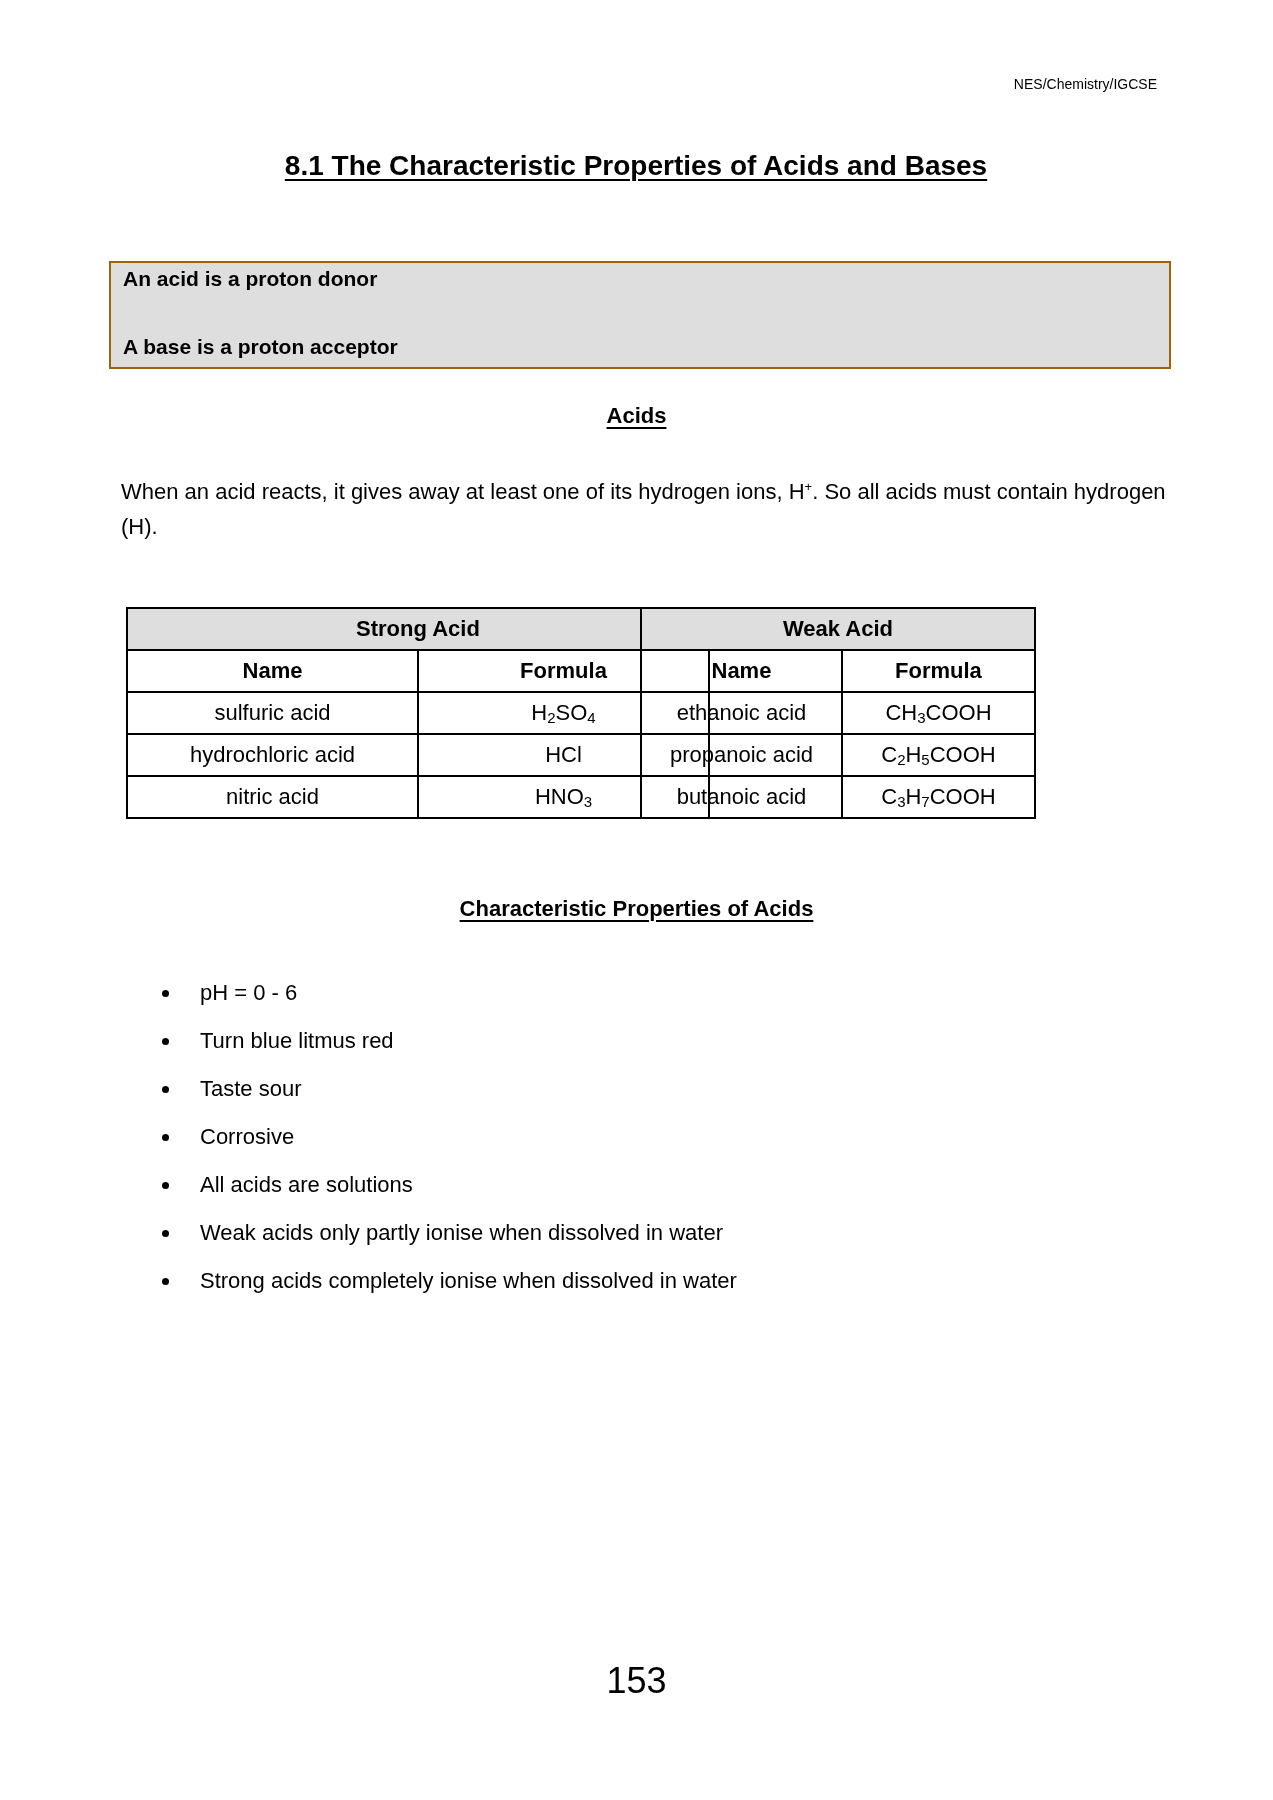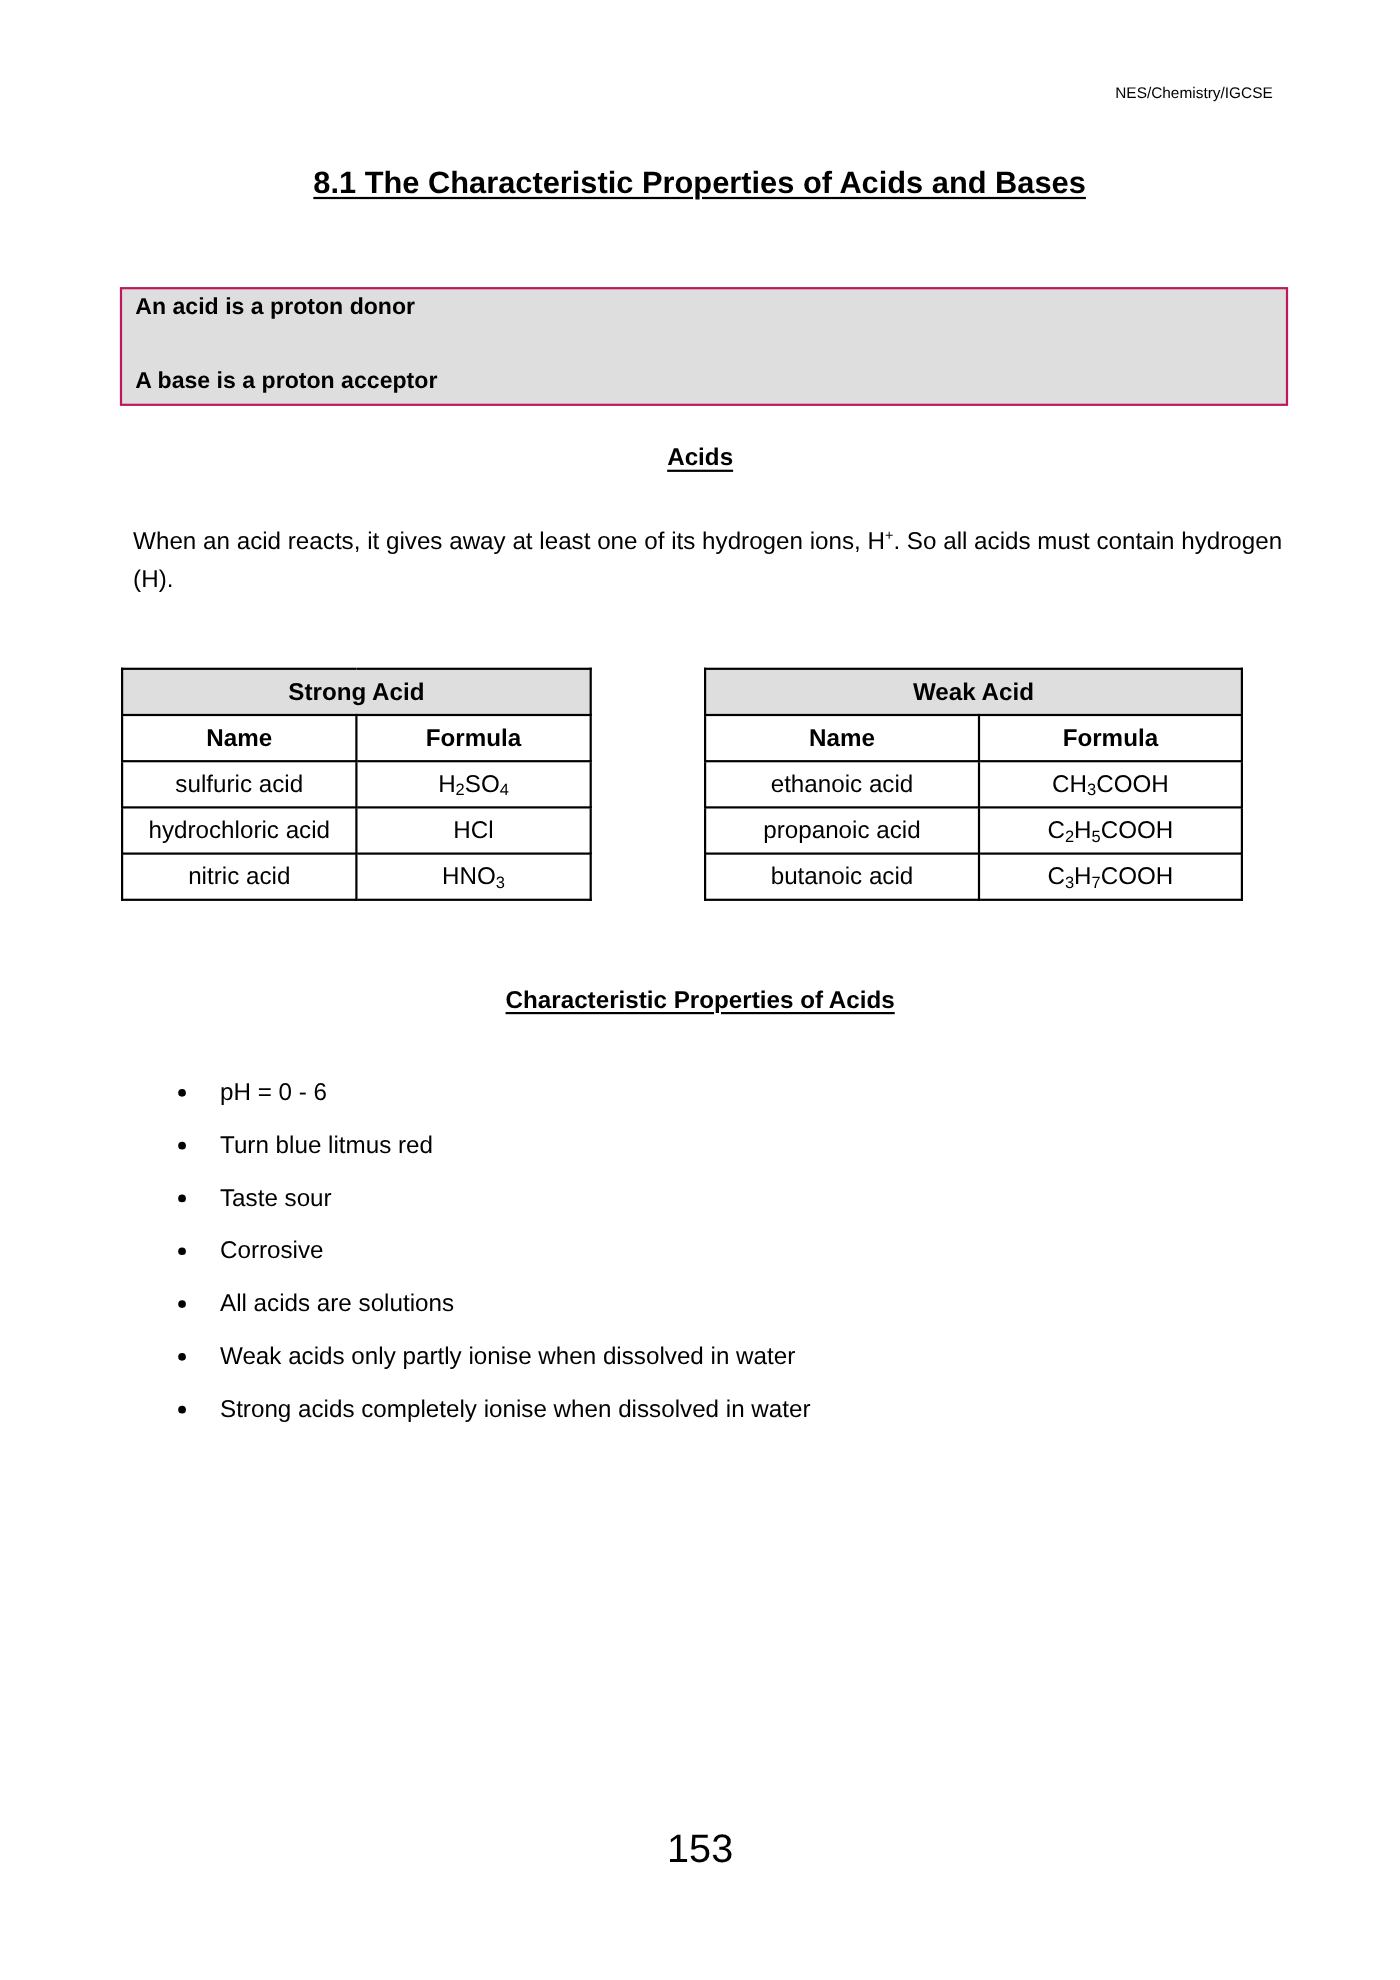--- a/index.html
+++ b/index.html
@@ -4,21 +4,21 @@
 <style>
   html, body { margin: 0; padding: 0; background: #ffffff; }
   body { width: 1273px; height: 1800px; position: relative; overflow: hidden;
          font-family: "Liberation Sans", sans-serif; color: #000; }
   .abs { position: absolute; }
   .header { top: 76px; right: 116px; font-size: 14px; }
   .title { top: 150px; left: 0; width: 1272px; text-align: center;
            font-size: 28px; font-weight: bold; }
   .title span, .sub span { text-decoration: underline; text-underline-offset: 4px; text-decoration-thickness: 2px; }
   .defbox { top: 261px; left: 109px; width: 1058px; height: 104px;
-            border: 2px solid #be185d; background: #dedede; }
+            border: 2px solid #a16207; background: #dedede; }
   .defbox div { position: absolute; left: 12px; font-size: 21px; font-weight: bold; }
   .sub { left: 0; width: 1273px; text-align: center; font-size: 22px; font-weight: bold; }
   .para { left: 121px; top: 469px; width: 1060px; font-size: 22px; line-height: 35px; }
   .para sup { font-size: 13px; }
   table { border-collapse: collapse; position: absolute; top: 607px; }
   td, th { border: 2px solid #000; height: 40px; text-align: center;
            font-size: 22px; padding: 0; }
   th { font-weight: bold; }
   th.cap { background: #dedede; }
   sub { font-size: 15px; vertical-align: -3px; }
@@ -37,21 +37,21 @@
 
 <div class="abs defbox">
   <div style="top:4px">An acid is a proton donor</div>
   <div style="top:72px">A base is a proton acceptor</div>
 </div>
 
 <div class="abs sub" style="top:403px"><span>Acids</span></div>
 
 <div class="abs para"><span>When an acid reacts, it gives away at least one of its hydrogen ions, H</span><sup>+</sup><span>. So all acids must contain hydrogen (H).</span></div>
 
-<table style="left:110px;width:428px">
+<table style="left:126px;width:584px">
   <tbody>
       <tr>
         <th class="cap" colspan="2">Strong Acid</th>
       </tr>
   <tr>
     <th style="width:50%">Name</th>
     <th>Formula</th>
   </tr>
   </tbody>
     <tbody id="strong-body">
@@ -63,21 +63,21 @@
         <td>hydrochloric acid</td>
         <td><span>HCl</span></td>
       </tr>
       <tr>
         <td>nitric acid</td>
         <td><span>HNO</span><sub>3</sub></td>
       </tr>
     </tbody>
 </table>
 
-<table style="left:640px;width:490px">
+<table style="left:640px;width:396px">
   <tbody>
       <tr>
         <th class="cap" colspan="2">Weak Acid</th>
       </tr>
   <tr>
     <th style="width:51%">Name</th>
     <th>Formula</th>
   </tr>
   </tbody>
     <tbody id="weak-body">

